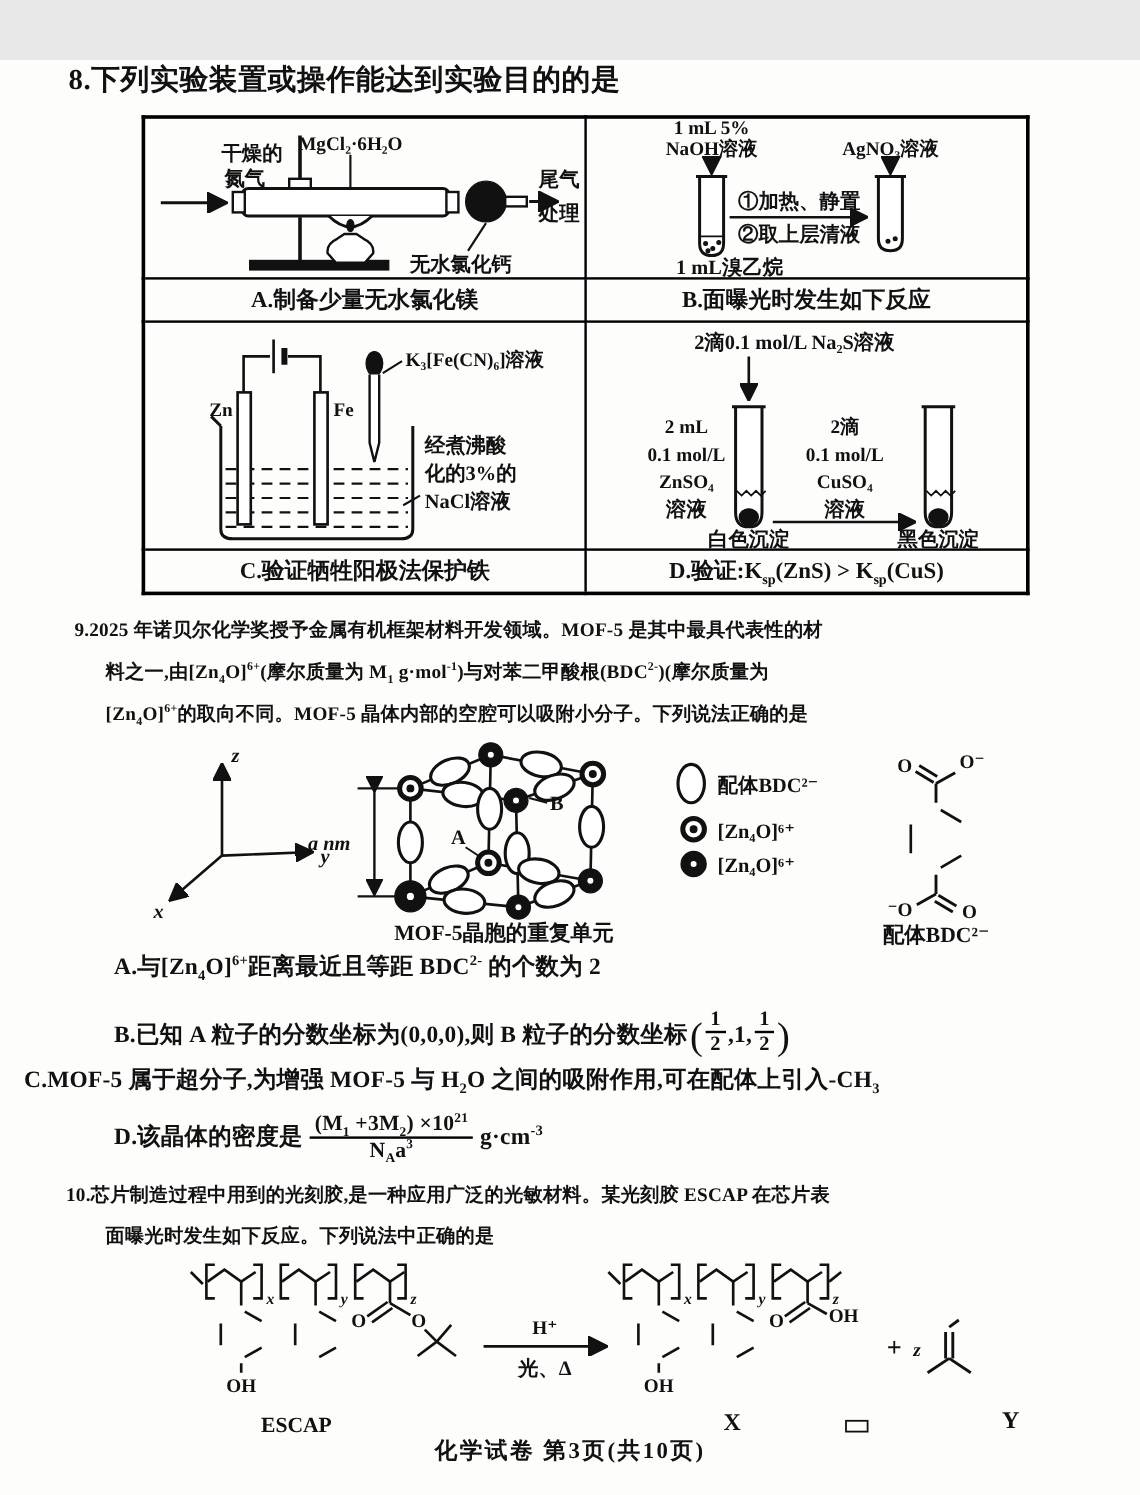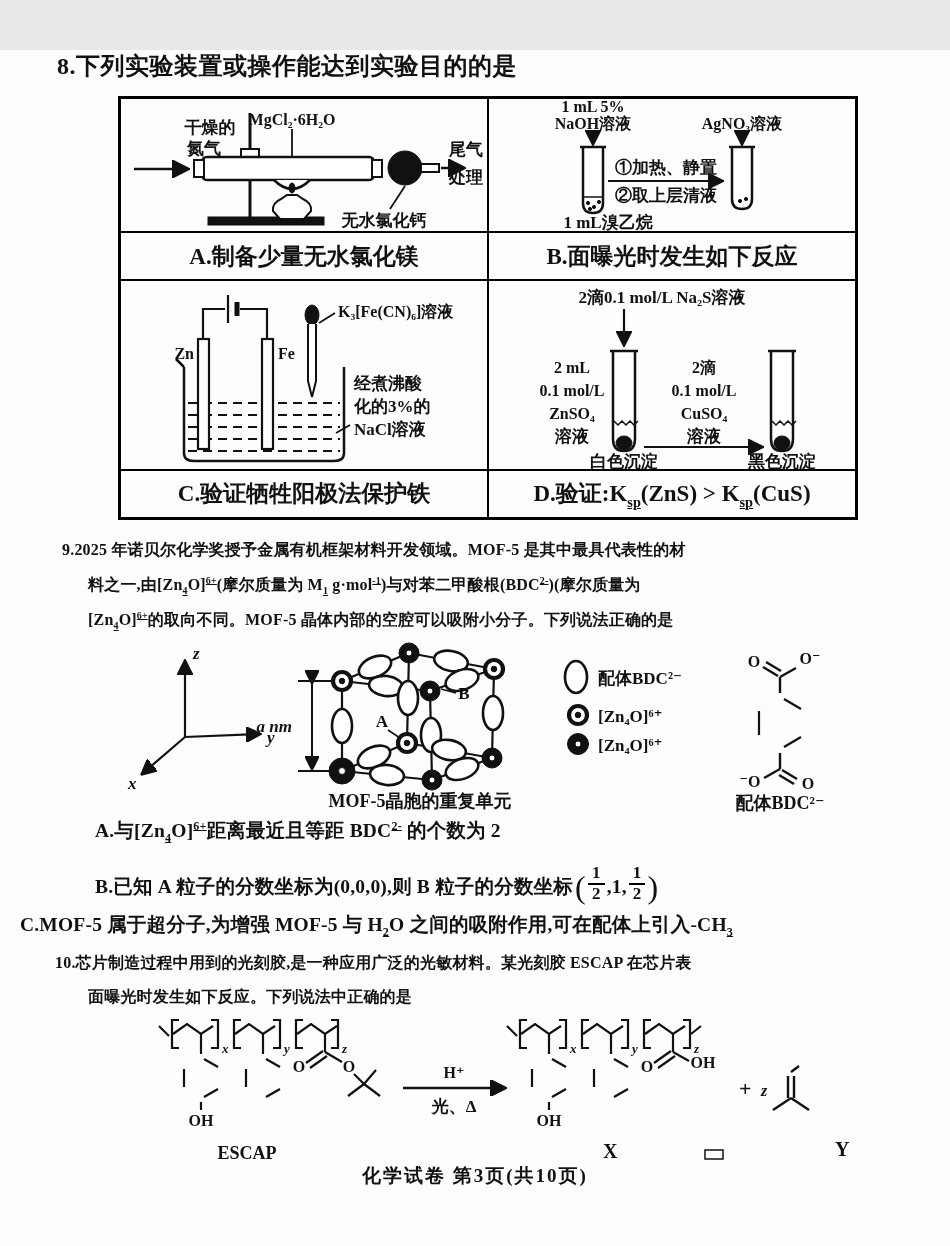--- a/index.html
+++ b/index.html
@@ -5,32 +5,32 @@
   *{margin:0;padding:0;box-sizing:border-box}
   html,body{background:#e8e8e8}
   body{width:950px;height:1246px;margin:0 auto;overflow:hidden;
        font-family:"Liberation Serif","DejaVu Serif",serif;color:#111;}
   .page{position:relative;width:950px;height:1246px;background:#fdfdfc;font-weight:700;}
   .qtitle{margin:50px 0 0 57px;font-size:24px;letter-spacing:.5px;}
   table.exp{margin:14px 0 0 118px;border-collapse:collapse;border:3px solid #000;table-layout:fixed;width:740px;}
   table.exp td{border:2px solid #000;padding:0;vertical-align:middle;}
   td.diagram{height:134px;}
   td.diagram2{height:190px;}
-  td.cap{height:48px;text-align:center;font-size:23px;}
+  td.cap{height:36px;text-align:center;font-size:19px;}
   td svg{display:block;margin:0 auto;}
   .stem{font-size:16px;line-height:35px;letter-spacing:.2px;}
   .q9stem{margin-top:12px;}
   .l1{margin-left:62px;}
   .lh{margin-left:88px;margin-right:40px;}
   .l10{margin-left:55px;}
   .opt{margin-left:95px;font-size:19.5px;line-height:34px;letter-spacing:.2px;}
   .optb{margin-top:4px;height:52px;display:flex;align-items:flex-end;gap:2px;}
   .optd{margin-top:2px;height:56px;display:flex;align-items:center;gap:6px;}
   .optc{margin-top:4px;margin-left:20px;}
-  sub,sup{line-height:0;font-size:62%;text-decoration:underline;}
+  sub,sup{line-height:0;font-size:62%;}
   .frac{display:inline-block;text-align:center;vertical-align:middle;font-size:17px;line-height:1.1;}
   .frac .num{display:block;border-bottom:2px solid #000;padding:0 4px;}
   .frac .den{display:block;padding:0 4px;}
   .fracd{font-size:18px;}
   .bigp{font-size:32px;font-weight:400;}
   .footer{text-align:center;font-size:19px;line-height:24px;letter-spacing:2px;}
   svg text{font-family:"Liberation Serif","DejaVu Serif",serif;font-weight:700;fill:#111;}
   svg .cn{font-size:17px;}
   svg .fm{font-size:16px;}
   svg line,svg path,svg rect,svg ellipse,svg circle,svg polyline{stroke:#111;}
@@ -302,20 +302,28 @@
         <span class="den">2</span>
       </span>
     <span>,1,</span>
     <span class="frac">
         <span class="num">1</span>
         <span class="den">2</span>
       </span>
     <span class="bigp">)</span>
   </div>
   <div class="opt optc">C.MOF-5 属于超分子,为增强 MOF-5 与 H<sub>2</sub>O 之间的吸附作用,可在配体上引入-CH<sub>3</sub></div>
+  <div class="opt optd">
+    <span>D.该晶体的密度是</span>
+    <span class="frac fracd">
+        <span class="num">(M<sub>1</sub> +3M<sub>2</sub>) ×10<sup>21</sup></span>
+        <span class="den">N<sub>A</sub>a<sup>3</sup></span>
+      </span>
+    <span>g·cm<sup>-3</sup></span>
+  </div>
 
   <div class="stem" style="margin-top:4px;line-height:34px">
     <div class="l10">10.芯片制造过程中用到的光刻胶,是一种应用广泛的光敏材料。某光刻胶 ESCAP 在芯片表</div>
     <div class="lh">面曝光时发生如下反应。下列说法中正确的是</div>
   </div>
 
   <svg width="840" height="148" viewBox="0 0 840 148" style="display:block;margin:2px 0 0 55px">
 
     <g stroke-width="2.2">
       <line x1="104" y1="10" x2="114" y2="20"></line>

